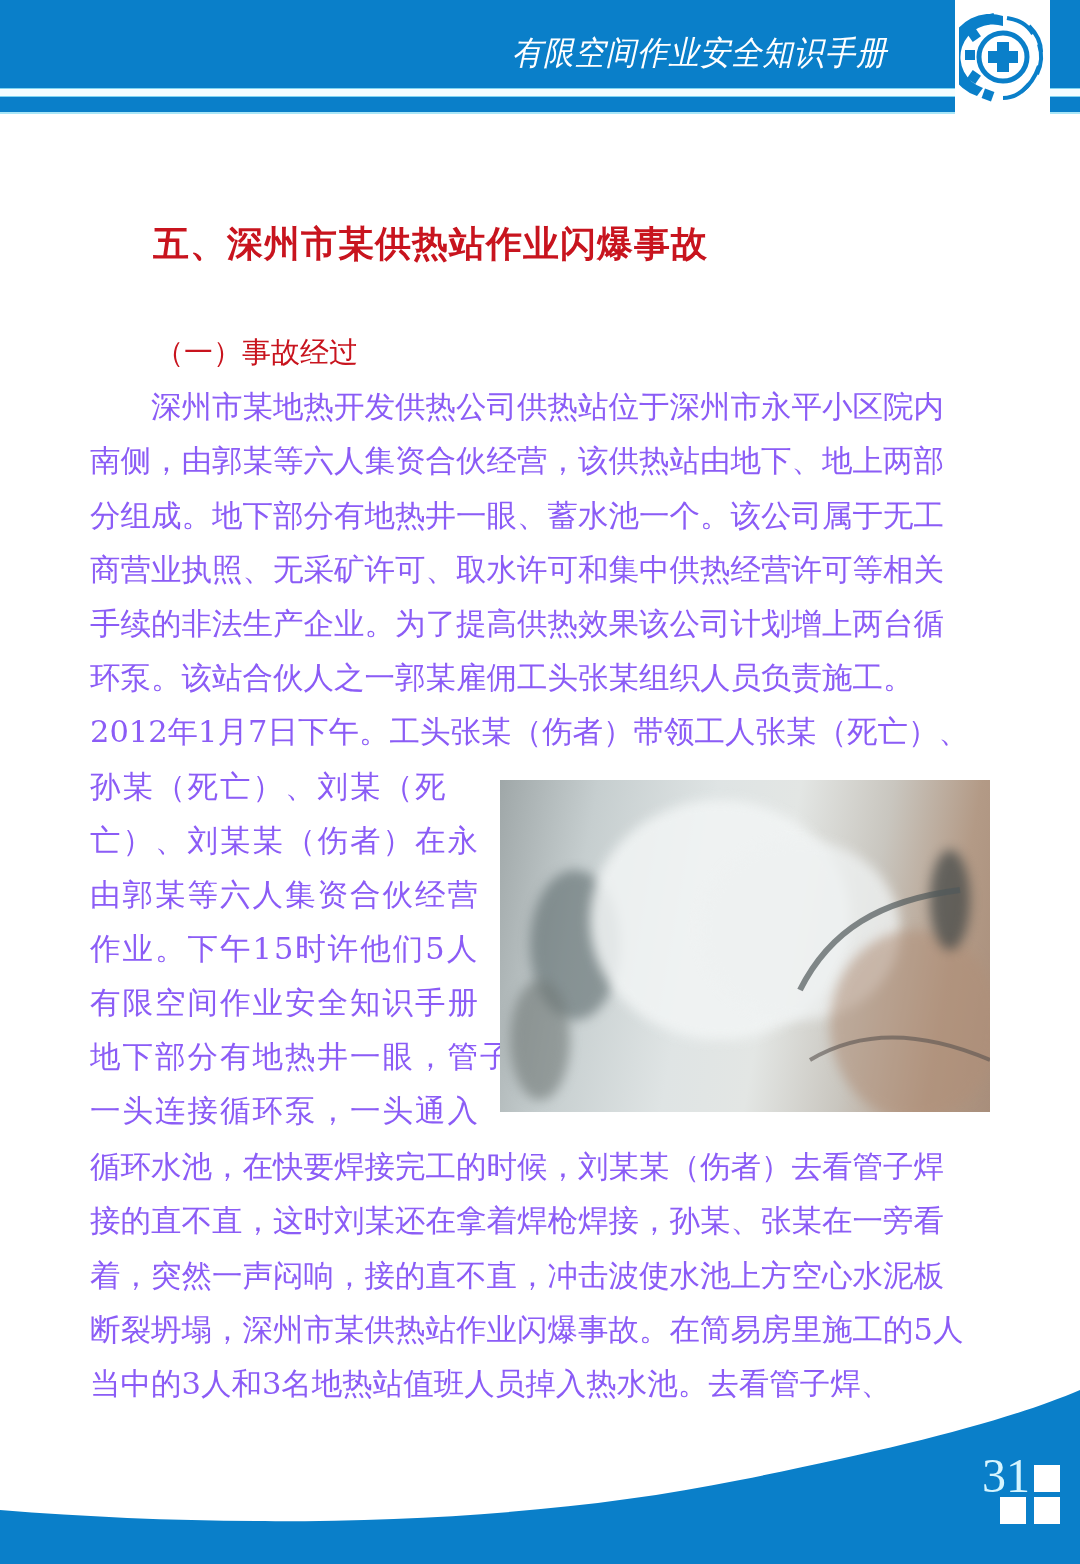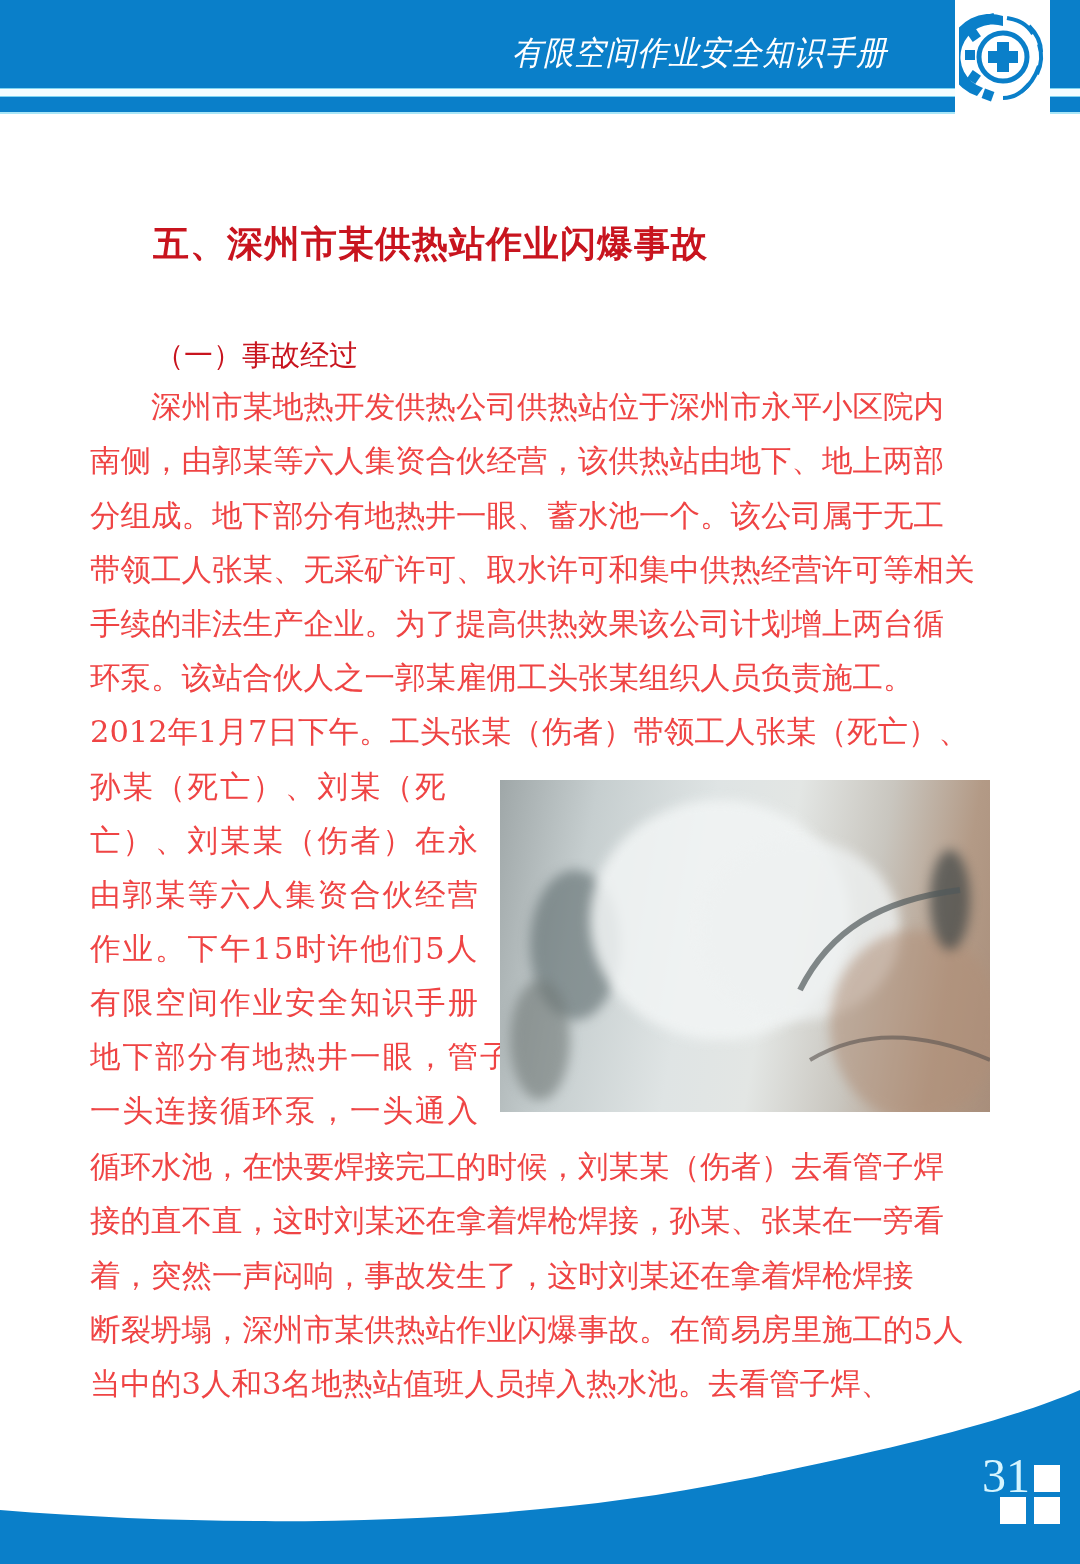--- a/index.html
+++ b/index.html
@@ -12,23 +12,23 @@
   .hdr-edge { position:absolute; left:0; top:112px; width:1080px; height:2px; background:#a9e6f7; }
   .hdr-title { position:absolute; left:512px; top:30px; width:430px; height:46px; color:#fff;
                font-family:"DejaVu Serif","Liberation Serif",serif; font-size:33px; font-style:italic;
                letter-spacing:1px; line-height:46px; white-space:nowrap; transform:scaleX(0.92); transform-origin:left; }
   .logo-box { position:absolute; left:955px; top:0; width:95px; height:114px; background:#fff; }
   .logo-box svg { position:absolute; left:4px; top:10px; }
 
   .section-title { position:absolute; left:153px; top:218px; color:#c8141e; font-size:36px; font-weight:bold;
                    font-family:"DejaVu Serif","Liberation Serif",serif; letter-spacing:1px; white-space:nowrap; line-height:50px;text-align:right; }
   .sub-title { position:absolute; left:155px; top:332px; color:#c8141e; font-size:29px;
-               font-family:Liberation Serif, serif; white-space:nowrap; line-height:46px; }
+               font-family:Liberation Mono, monospace; white-space:nowrap; line-height:46px; }
 
-  .line { position:absolute; left:90px; font-size:30.5px; color:#ef4444; white-space:nowrap; line-height:54px;
+  .line { position:absolute; left:90px; font-size:30.5px; color:#8b5cf6; white-space:nowrap; line-height:54px;
           font-family:"DejaVu Serif","Liberation Serif",serif; }
   .line.narrow { letter-spacing:2px; }
 
   .photo { position:absolute; left:500px; top:780px; width:490px; height:332px; overflow:hidden;
            background:linear-gradient(100deg,#9fa7a8 0%,#c6cecf 18%,#dfe4e4 40%,#e3e6e4 55%,#c9c6bf 72%,#b39a86 88%,#a88e7b 100%); }
   .photo .blob { position:absolute; border-radius:50%; filter:blur(6px); }
 
   .footer { position:absolute; left:0; top:1380px; width:1080px; height:184px; }
   .page-num { position:absolute; left:982px; top:1456px; color:#d6f5ff; font-size:48px;
               font-family:"Liberation Serif","DejaVu Serif",serif; line-height:40px; }
@@ -67,21 +67,21 @@
     <rect x="29" y="41" width="30" height="12" fill="#0a7fc9"></rect>
   </svg>
 </div>
 
 <div class="section-title">五、深州市某供热站作业闪爆事故</div>
 <div class="sub-title">（一）事故经过</div>
 
 <div class="line" style="top:380px">　　深州市某地热开发供热公司供热站位于深州市永平小区院内</div>
 <div class="line" style="top:434px">南侧，由郭某等六人集资合伙经营，该供热站由地下、地上两部</div>
 <div class="line" style="top:489px">分组成。地下部分有地热井一眼、蓄水池一个。该公司属于无工</div>
-<div class="line" style="top:543px">带领工人张某、无采矿许可、取水许可和集中供热经营许可等相关</div>
+<div class="line" style="top:543px">商营业执照、无采矿许可、取水许可和集中供热经营许可等相关</div>
 <div class="line" style="top:597px">手续的非法生产企业。为了提高供热效果该公司计划增上两台循</div>
 <div class="line" style="top:651px">环泵。该站合伙人之一郭某雇佣工头张某组织人员负责施工。</div>
 <div class="line" style="top:705px">2012年1月7日下午。工头张某（伤者）带领工人张某（死亡）、</div>
 
 <div class="line narrow" style="top:760px">孙某（死亡）、刘某（死</div>
 <div class="line narrow" style="top:814px">亡）、刘某某（伤者）在永</div>
 <div class="line narrow" style="top:868px">由郭某等六人集资合伙经营</div>
 <div class="line narrow" style="top:922px">作业。下午15时许他们5人</div>
 <div class="line narrow" style="top:976px">有限空间作业安全知识手册</div>
 <div class="line narrow" style="top:1030px">地下部分有地热井一眼，管子</div>
@@ -95,21 +95,21 @@
   <div class="blob" style="left:330px;top:150px;width:170px;height:190px;background:#b08f78;opacity:.55"></div>
   <div class="blob" style="left:430px;top:70px;width:40px;height:100px;background:#3f4545;opacity:.7"></div>
   <svg style="position:absolute;left:0;top:0" width="490" height="332">
     <path d="M300 210 C330 150 380 120 460 110" stroke="#50595a" stroke-width="6" fill="none" opacity=".7"></path>
     <path d="M310 280 C360 250 420 250 490 280" stroke="#5a5450" stroke-width="4" fill="none" opacity=".6"></path>
   </svg>
 </div>
 
 <div class="line" style="top:1140px">循环水池，在快要焊接完工的时候，刘某某（伤者）去看管子焊</div>
 <div class="line" style="top:1194px">接的直不直，这时刘某还在拿着焊枪焊接，孙某、张某在一旁看</div>
-<div class="line" style="top:1249px">着，突然一声闷响，事故发生了，这时刘某还在拿着焊枪焊接</div>
+<div class="line" style="top:1249px">着，突然一声闷响，接的直不直，冲击波使水池上方空心水泥板</div>
 <div class="line" style="top:1303px">断裂坍塌，深州市某供热站作业闪爆事故。在简易房里施工的5人</div>
 <div class="line" style="top:1357px">当中的3人和3名地热站值班人员掉入热水池。去看管子焊、</div>
 
 <svg class="footer" width="1080" height="184" viewBox="0 0 1080 184">
   <path d="M0 130 C250 150 520 145 740 100 C900 68 1010 40 1080 10 L1080 184 L0 184 Z" fill="#0a7fc9"></path>
 </svg>
 <div class="page-num">31</div>
 <div class="sq" style="left:1034px;top:1465px"></div>
 <div class="sq" style="left:1000px;top:1497px"></div>
 <div class="sq" style="left:1034px;top:1497px"></div>

